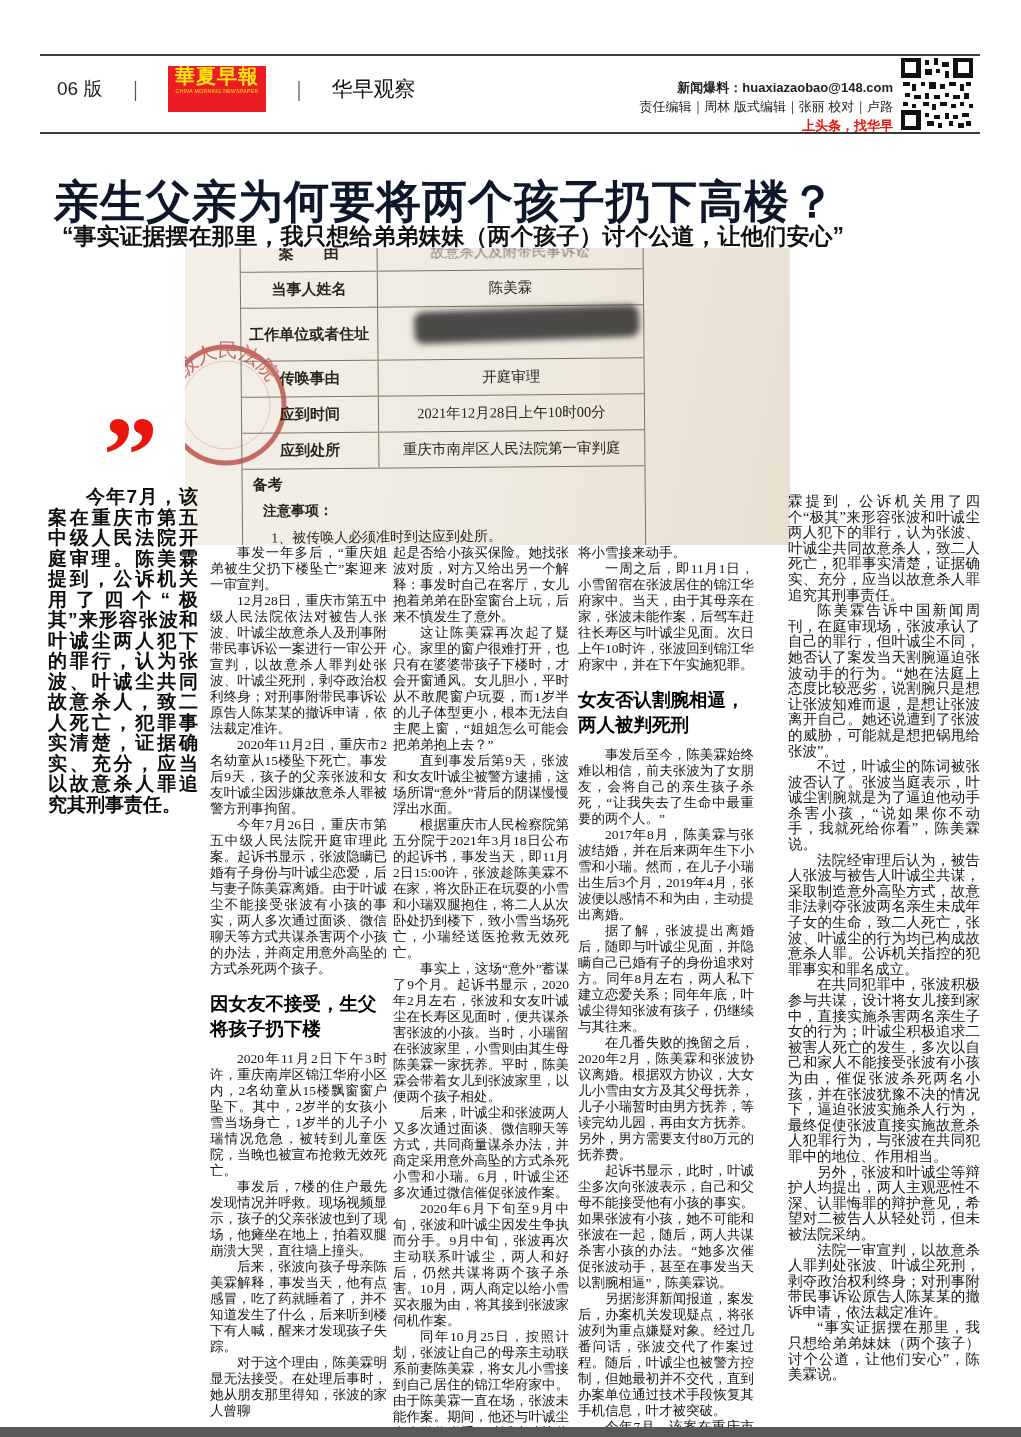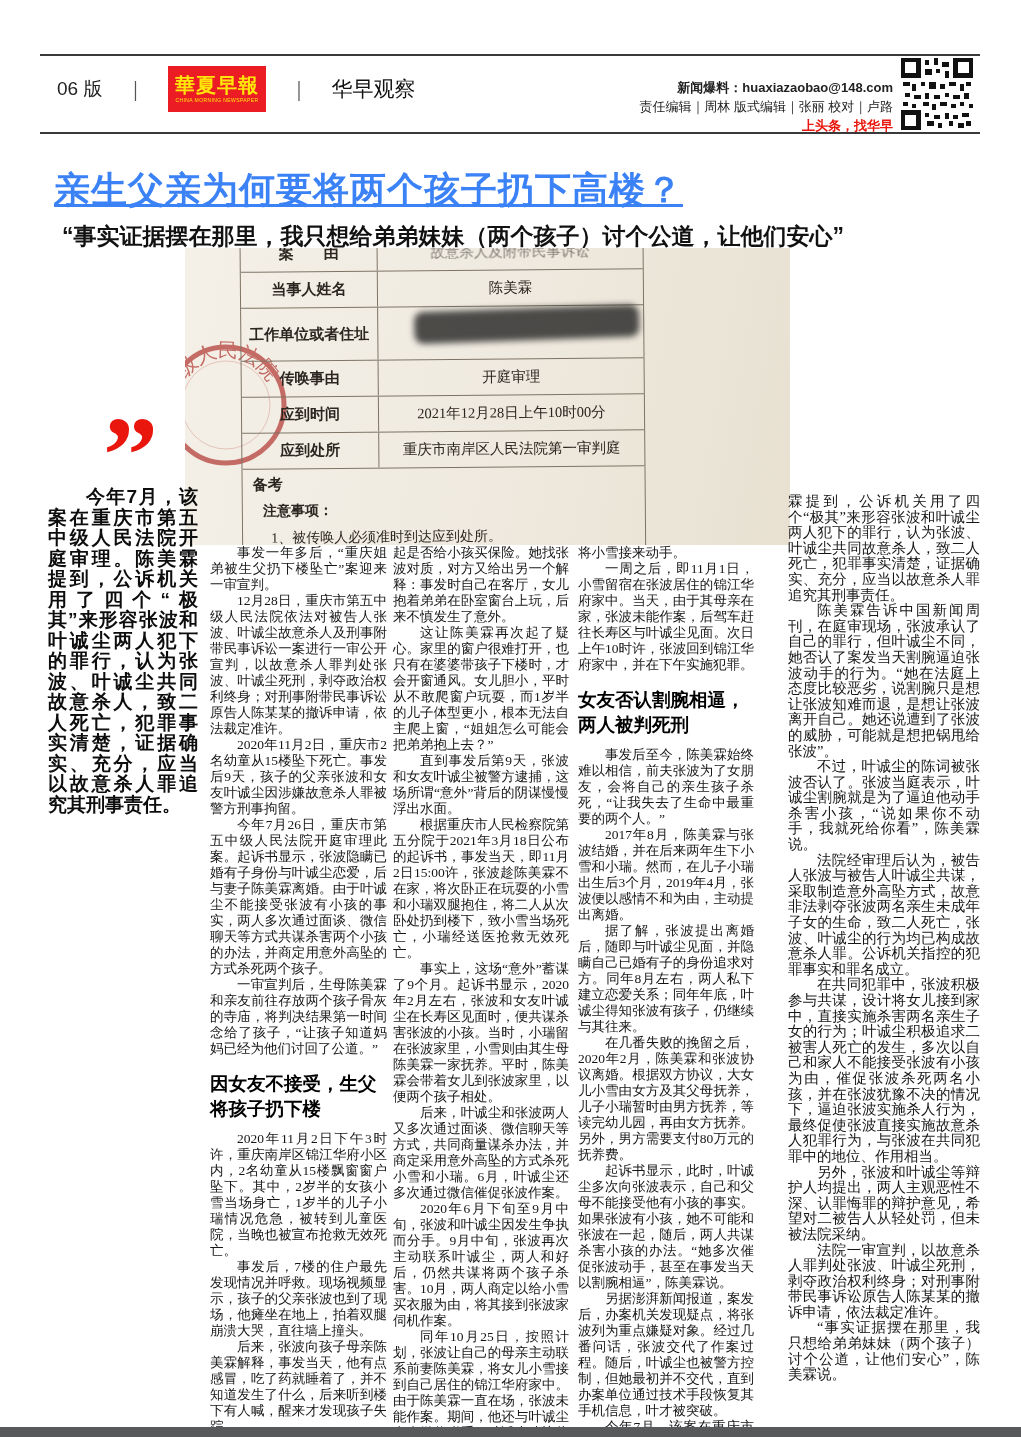--- a/index.html
+++ b/index.html
@@ -7,32 +7,32 @@
         font-family:"Liberation Sans","DejaVu Sans",sans-serif;color:#1a1a1a;}
 
   
   .rule{position:absolute;left:40px;width:940px;border-top:2px solid #3a3a3a;}
   .rule-top{top:54px;}
   .rule-bottom{top:132px;}
   .mast-left{position:absolute;left:57px;top:66px;display:flex;align-items:center;gap:23px;}
   .page-number{font-size:19px;color:#222;}
   .mast-sep{font-size:20px;color:#555;font-weight:300;}
   .logo-box{width:98px;height:46px;background:#ec1c24;color:#ffe60a;display:flex;flex-direction:column;
-            align-items:center;justify-content:center;line-height:1;}
+            align-items:center;line-height:1;}
   .logo-title{font-size:20px;font-weight:bold;font-family:"Liberation Serif","DejaVu Serif",serif;letter-spacing:1px;}
   .logo-sub{font-size:5px;margin-top:3px;letter-spacing:.4px;}
   .section-name{font-size:21px;color:#111;}
   .mast-right{position:absolute;right:128px;top:78px;text-align:right;font-size:13px;line-height:19px;color:#222;}
   .tip-line{font-weight:bold;}
   .slogan{color:#e8160c;font-weight:bold;}
   .qr{position:absolute;right:48px;top:58px;width:72px;height:72px;}
 
   
-  .headline{position:absolute;left:54px;top:142px;width:930px;font-size:36px;font-weight:800;
-            letter-spacing:1px;color:#3b82f6;text-decoration:underline;}
+  .headline{position:absolute;left:54px;top:142px;width:930px;font-size:45px;font-weight:800;
+            letter-spacing:1px;color:#0f172a;}
   .subheadline{position:absolute;left:62px;top:202px;width:930px;font-size:23px;font-weight:700;color:#111;}
 
   
   .doc{position:absolute;left:185px;top:248px;width:605px;height:297px;overflow:hidden;
        background:linear-gradient(100deg,#f4f0e7 0%,#f0ebe1 45%,#e8e1d2 100%);
        font-family:"Liberation Serif","DejaVu Serif",serif;color:#2b2620;}
   .doc-inner{position:absolute;left:56px;top:-14px;width:404px;transform:rotate(-.5deg);}
   .doc-table{border:1px solid #7d7465;border-bottom:none;}
   .doc-row{display:flex;border-bottom:1px solid #7d7465;}
   .doc-label{width:128px;padding:8px 4px;font-size:15px;font-weight:600;text-align:center;
@@ -190,21 +190,20 @@
   </div>
 
   <div class="qmark">”</div>
   <div class="pull-quote">今年7月，该案在重庆市第五中级人民法院开庭审理。陈美霖提到，公诉机关用了四个“极其”来形容张波和叶诚尘两人犯下的罪行，认为张波、叶诚尘共同故意杀人，致二人死亡，犯罪事实清楚，证据确实、充分，应当以故意杀人罪追究其刑事责任。</div>
 
   <div class="col col-1">
       <p class="para">事发一年多后，“重庆姐弟被生父扔下楼坠亡”案迎来一审宣判。</p>
       <p class="para">12月28日，重庆市第五中级人民法院依法对被告人张波、叶诚尘故意杀人及刑事附带民事诉讼一案进行一审公开宣判，以故意杀人罪判处张波、叶诚尘死刑，剥夺政治权利终身；对刑事附带民事诉讼原告人陈某某的撤诉申请，依法裁定准许。</p>
       <p class="para">2020年11月2日，重庆市2名幼童从15楼坠下死亡。事发后9天，孩子的父亲张波和女友叶诚尘因涉嫌故意杀人罪被警方刑事拘留。</p>
       <p class="para">今年7月26日，重庆市第五中级人民法院开庭审理此案。起诉书显示，张波隐瞒已婚有子身份与叶诚尘恋爱，后与妻子陈美霖离婚。由于叶诚尘不能接受张波有小孩的事实，两人多次通过面谈、微信聊天等方式共谋杀害两个小孩的办法，并商定用意外高坠的方式杀死两个孩子。</p>
-      <p class="para">一审宣判后，生母陈美霖和亲友前往存放两个孩子骨灰的寺庙，将判决结果第一时间念给了孩子，“让孩子知道妈妈已经为他们讨回了公道。”</p>
       <h3 class="col-heading">因女友不接受，生父将孩子扔下楼</h3>
       <p class="para">2020年11月2日下午3时许，重庆南岸区锦江华府小区内，2名幼童从15楼飘窗窗户坠下。其中，2岁半的女孩小雪当场身亡，1岁半的儿子小瑞情况危急，被转到儿童医院，当晚也被宣布抢救无效死亡。</p>
       <p class="para">事发后，7楼的住户最先发现情况并呼救。现场视频显示，孩子的父亲张波也到了现场，他瘫坐在地上，拍着双腿崩溃大哭，直往墙上撞头。</p>
       <p class="para">后来，张波向孩子母亲陈美霖解释，事发当天，他有点感冒，吃了药就睡着了，并不知道发生了什么，后来听到楼下有人喊，醒来才发现孩子失踪。</p>
       <p class="para">对于这个理由，陈美霖明显无法接受。在处理后事时，她从朋友那里得知，张波的家人曾聊</p>
     </div>
   <div class="col col-2">
       <p class="para no-indent">起是否给小孩买保险。她找张波对质，对方又给出另一个解释：事发时自己在客厅，女儿抱着弟弟在卧室窗台上玩，后来不慎发生了意外。</p>
       <p class="para">这让陈美霖再次起了疑心。家里的窗户很难打开，也只有在婆婆带孩子下楼时，才会开窗通风。女儿胆小，平时从不敢爬窗户玩耍，而1岁半的儿子体型更小，根本无法自主爬上窗，“姐姐怎么可能会把弟弟抱上去？”</p>
       <p class="para">直到事发后第9天，张波和女友叶诚尘被警方逮捕，这场所谓“意外”背后的阴谋慢慢浮出水面。</p>

